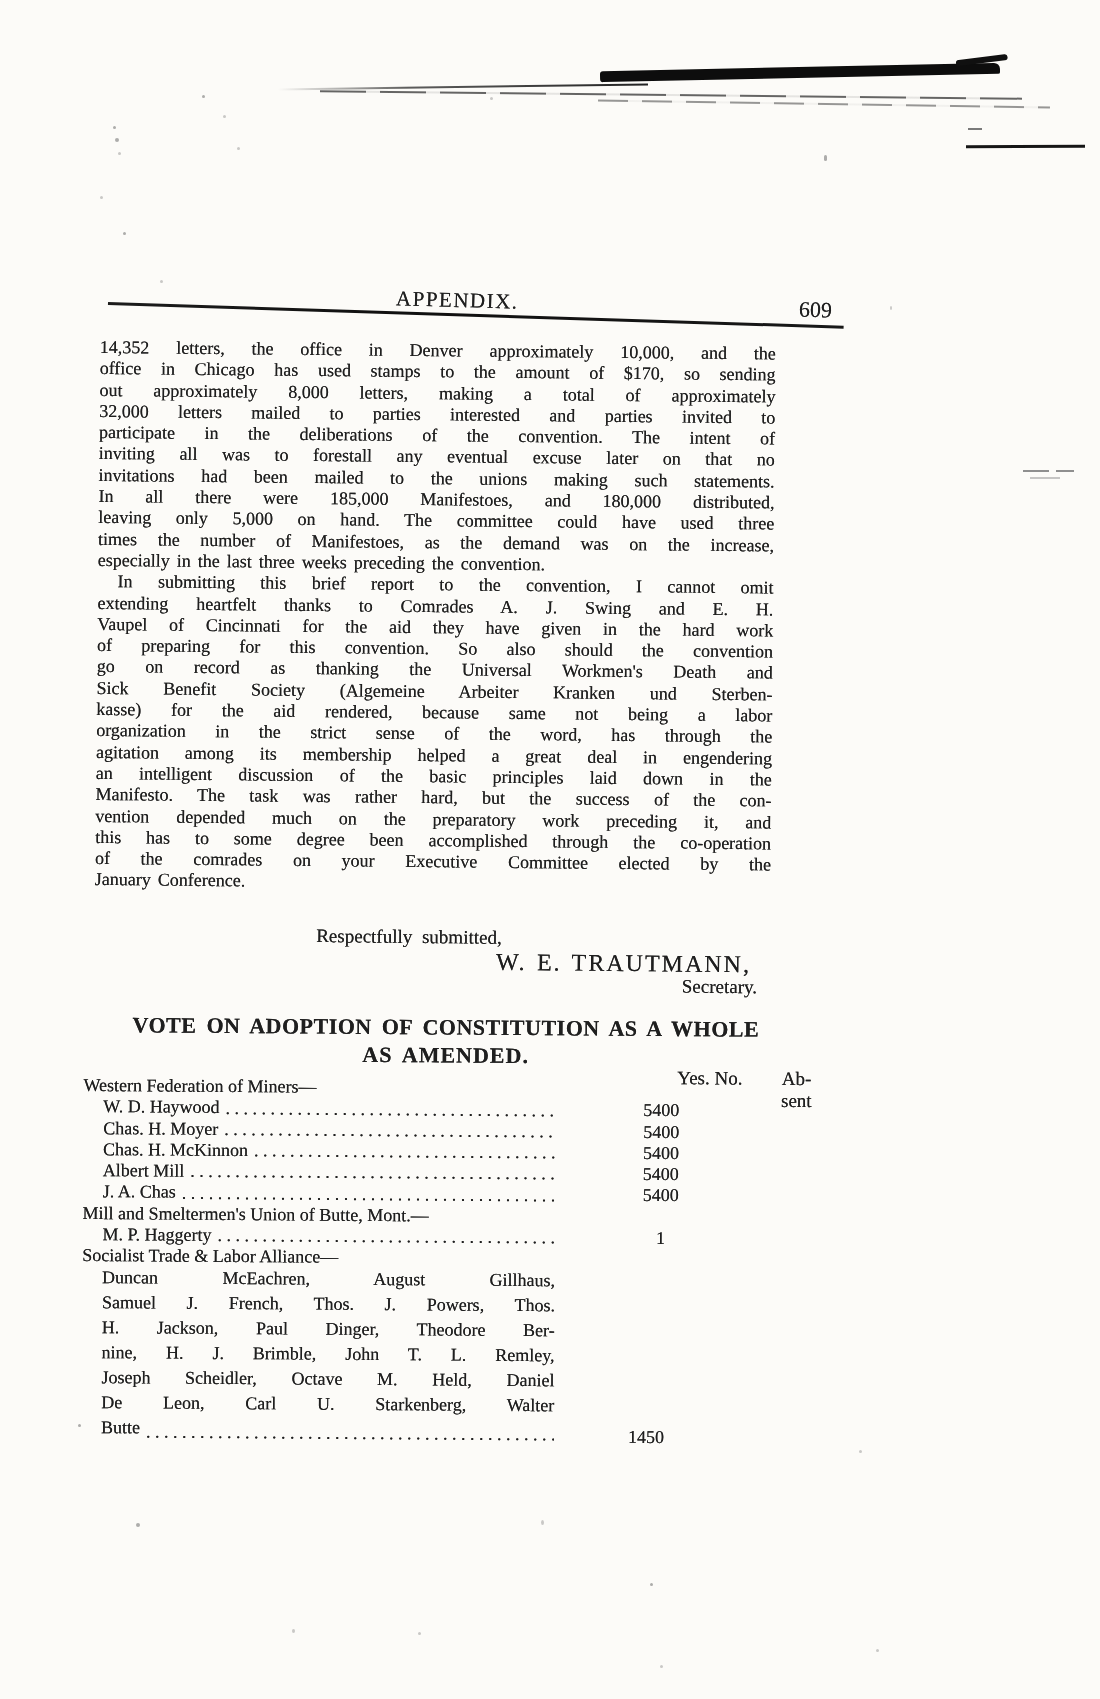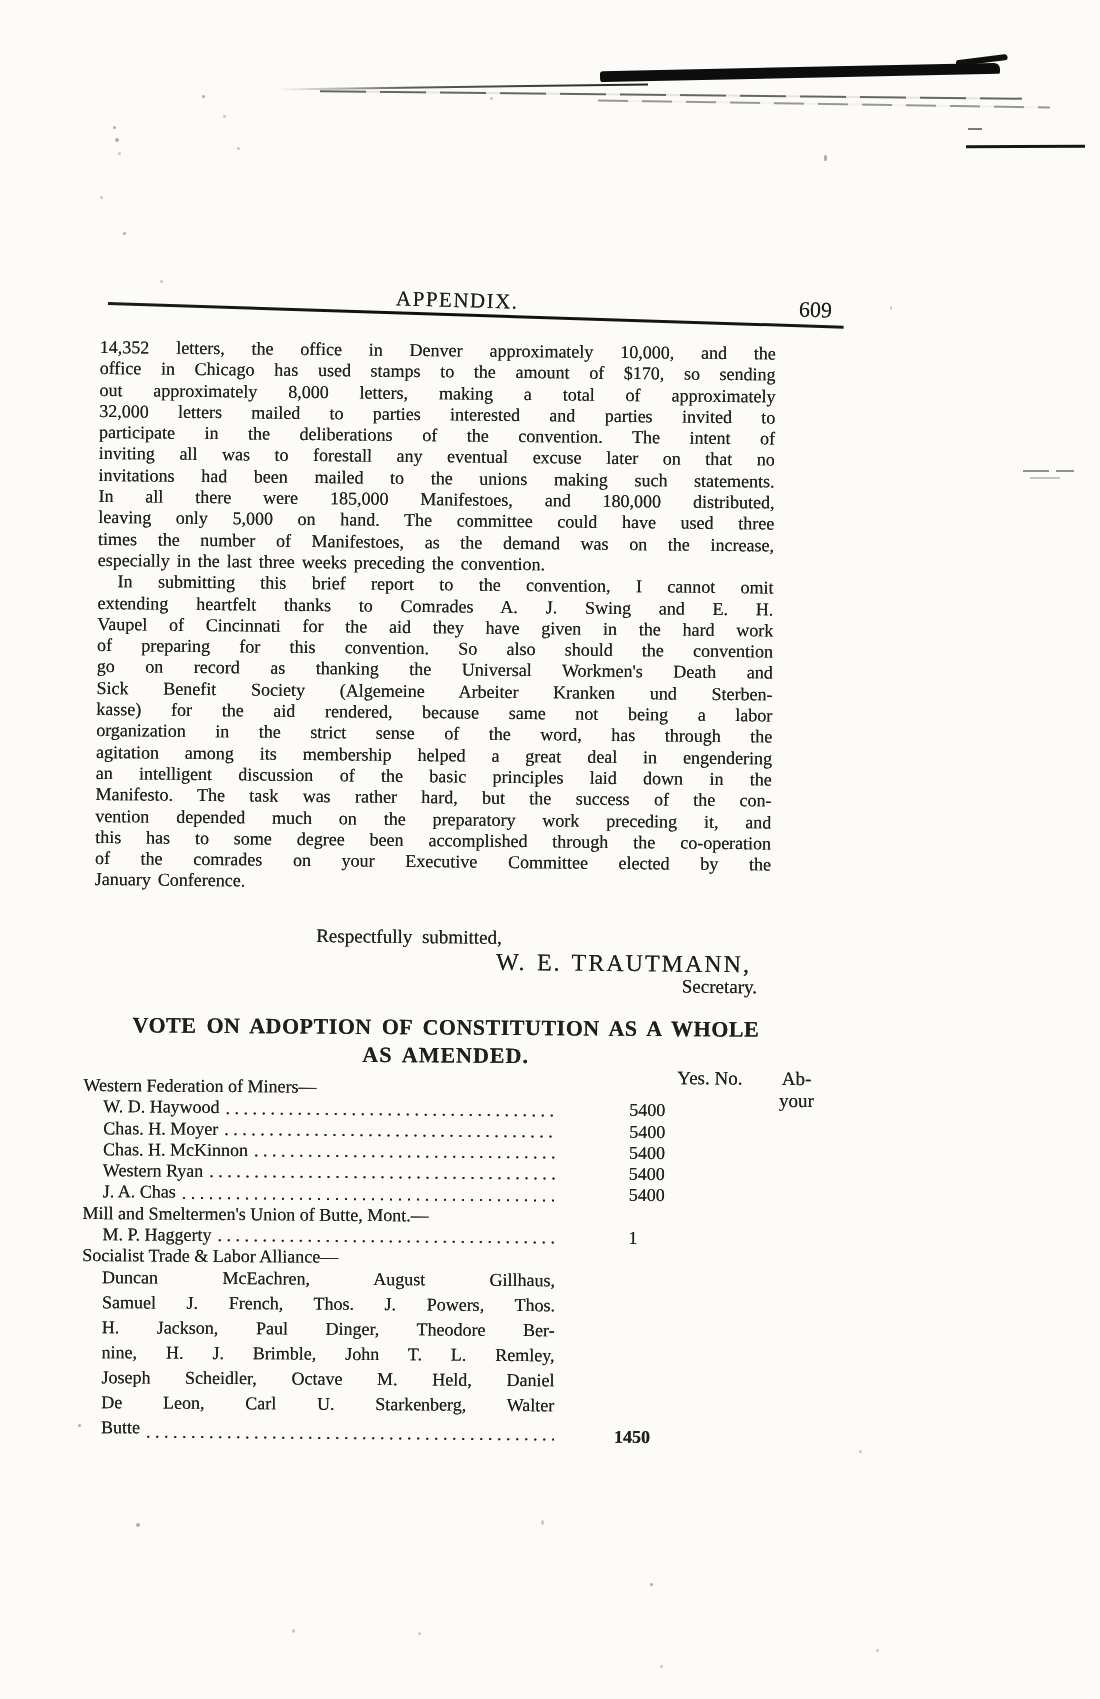--- a/index.html
+++ b/index.html
@@ -60,22 +60,22 @@
   .col-ab1{left:688px;width:54px;}
   .col-ab2{left:688px;width:54px;top:22px;}
   .rows{position:absolute;top:63px;left:0;width:740px;}
   .row{position:relative;height:21.3px;}
   .row.group{white-space:nowrap;margin-left:2px;}
   .row.member{display:flex;padding-left:22px;width:453px;}
   .nm{white-space:nowrap;}
   .dots{flex:1 1 auto;overflow:hidden;position:relative;margin-left:2px;}
   .dots::after{content:"....................................................................................";
     position:absolute;left:4px;bottom:0;letter-spacing:4.5px;font-size:18px;white-space:nowrap;}
-  .val{position:absolute;left:548px;top:0;width:64px;}
-  .val.v1450{left:535px;top:6px;font-weight:bold;}
+  .val{position:absolute;left:548px;top:0;width:64px;text-align:center;}
+  .val.v1450{left:535px;top:6px;}
   .del-line{padding-left:22px;width:453px;text-align:justify;text-align-last:justify;height:25px;}
   .row.goss{height:25px;display:flex;padding-left:22px;width:453px;}
 </style>
 </head>
 <body>
 
 <div class="page">
 
   <div class="smudge-bar"></div>
   <div class="smudge-tail"></div>
@@ -129,41 +129,41 @@
     </div>
   </section>
 
   <section class="vote">
     <div class="vh1">VOTE ON ADOPTION OF CONSTITUTION AS A WHOLE</div>
     <div class="vh2">AS AMENDED.</div>
     <div class="cols">
       <span class="col-yes">Yes.</span>
       <span class="col-no">No.</span>
       <span class="col-ab1">Ab-</span>
-      <span class="col-ab2">your</span>
+      <span class="col-ab2">sent</span>
     </div>
     <div class="rows">
       <div class="row group">Western Federation of Miners—</div>
       <div class="row member">
         <span class="nm">W. D. Haywood</span>
         <span class="dots"></span>
         <span class="val">5400</span>
       </div>
       <div class="row member">
         <span class="nm">Chas. H. Moyer</span>
         <span class="dots"></span>
         <span class="val">5400</span>
       </div>
       <div class="row member">
         <span class="nm">Chas. H. McKinnon</span>
         <span class="dots"></span>
         <span class="val">5400</span>
       </div>
       <div class="row member">
-        <span class="nm">Western Ryan</span>
+        <span class="nm">Albert Mill</span>
         <span class="dots"></span>
         <span class="val">5400</span>
       </div>
       <div class="row member">
         <span class="nm">J. A. Chas</span>
         <span class="dots"></span>
         <span class="val">5400</span>
       </div>
       <div class="row group">Mill and Smeltermen's Union of Butte, Mont.—</div>
       <div class="row member">

